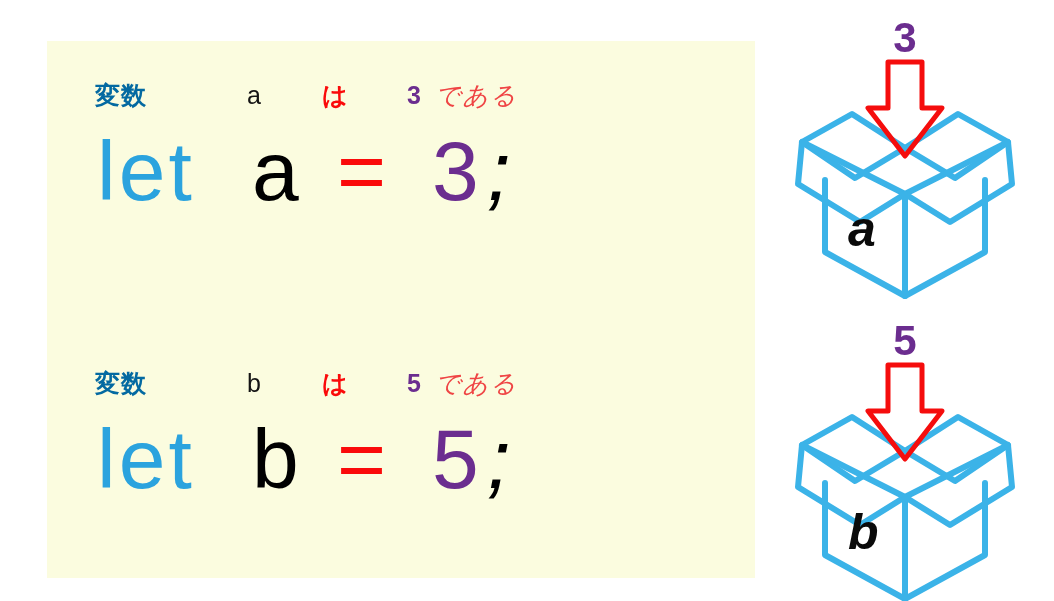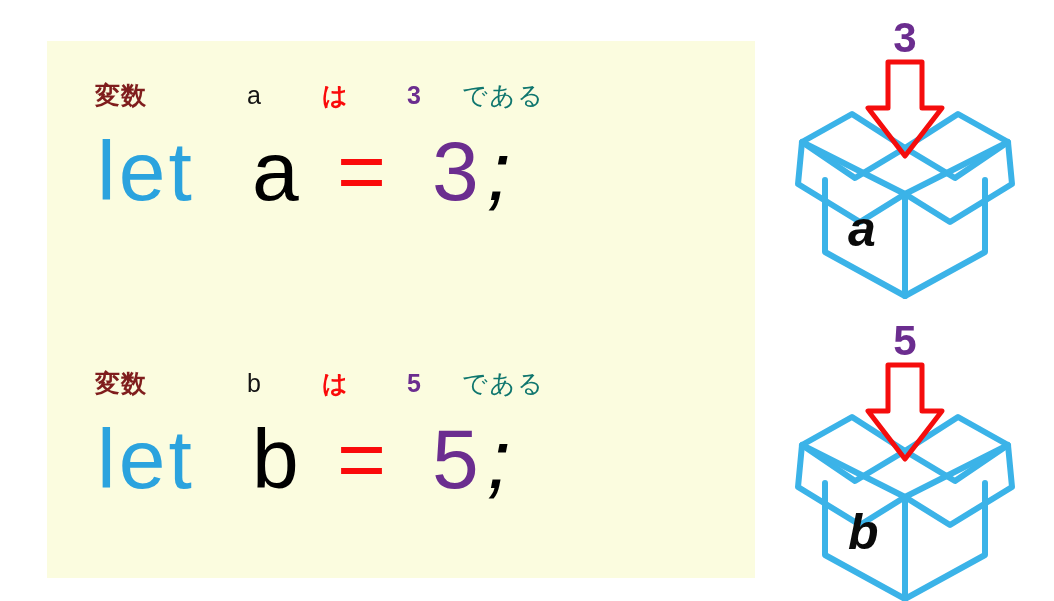--- a/index.html
+++ b/index.html
@@ -34,25 +34,25 @@
     position: relative;
     height: 44px;
     white-space: nowrap;
   }
   .annotation-row > span {
     position: absolute;
     top: 0;
     font-size: 25px;
     line-height: 44px;
   }
-  .ann-kw      { left: 48px;  color: #7f1d1d; font-weight: 700; letter-spacing: 1px; }
+  .ann-kw      { left: 48px;  color: #0369a1; font-weight: 700; letter-spacing: 1px; }
   .ann-name    { left: 200px; color: #141414; font-size: 23px; }
   .ann-wa      { left: 275px; color: #fa0a0a; font-weight: 700; }
   .ann-value   { left: 360px; color: #6b2d8f; font-size: 22px; font-weight: 600; }
-  .ann-dearu   { left: 415px; color: #0f766e; letter-spacing: 2px; }
+  .ann-dearu   { left: 388px; color: #ef4444; letter-spacing: 2px; font-style: italic; }
 
   
   .code-line {
     position: relative;
     height: 108px;
     white-space: nowrap;
   }
   .code-line > span {
     position: absolute;
     top: 0;

